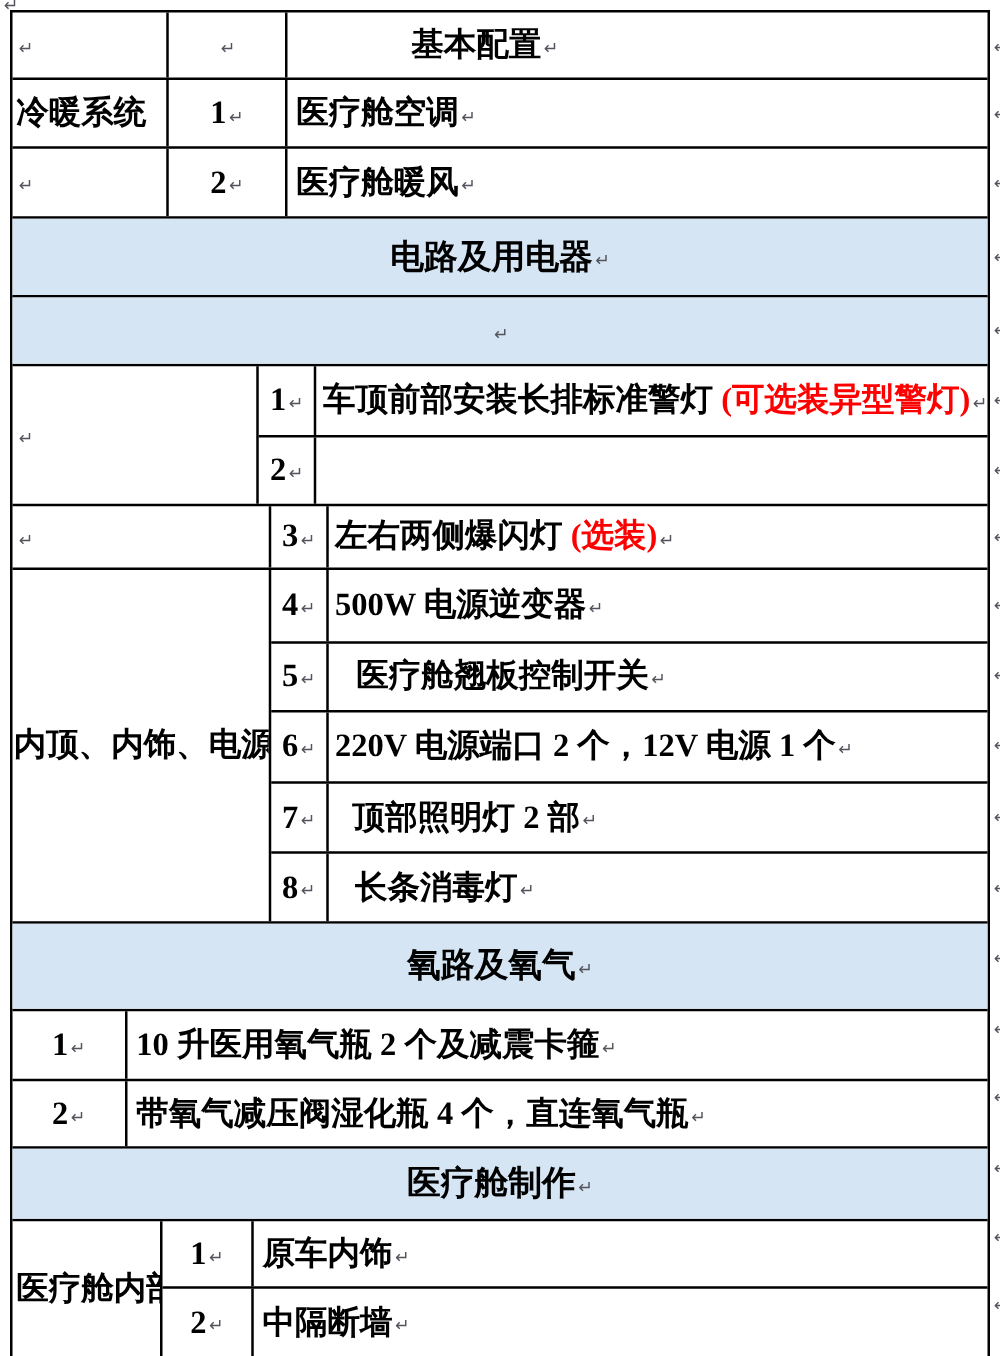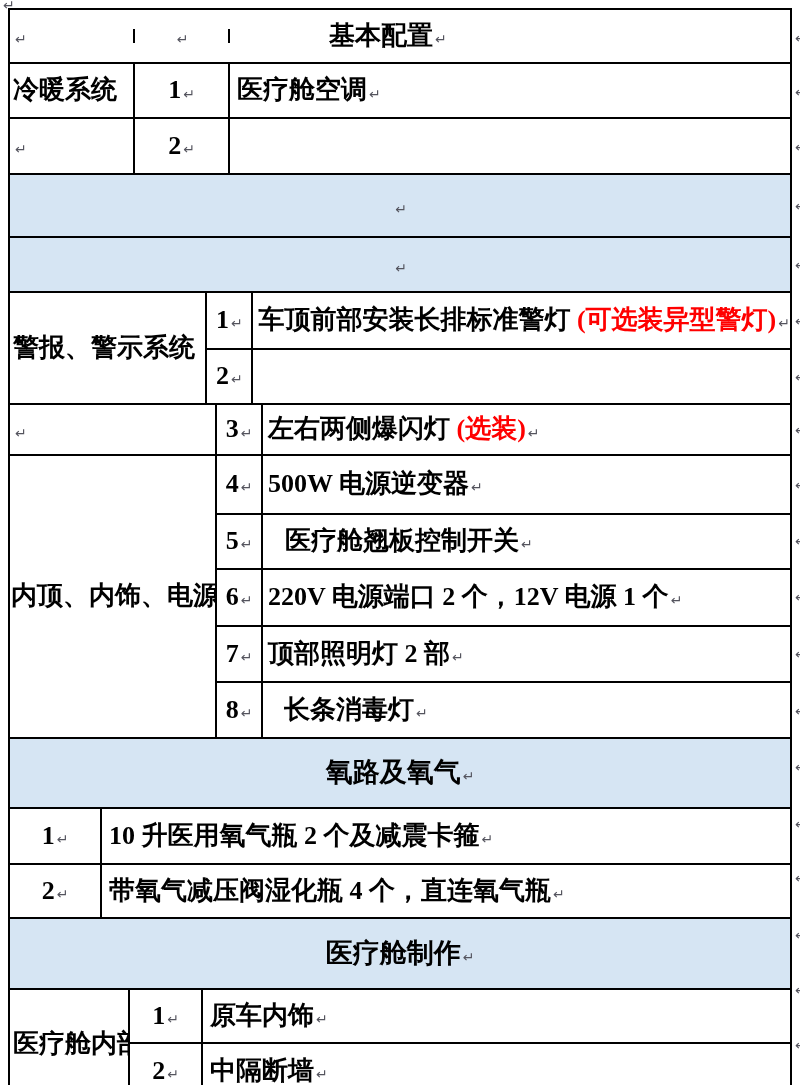--- a/index.html
+++ b/index.html
@@ -10,21 +10,21 @@
     font-family: "Liberation Serif", "DejaVu Serif", serif;
     font-weight: bold;
     color: #000000;
   }
   .tbl {
     position: absolute; left: 8px; top: 8px; width: 784px;
     border: 2px solid #000; box-sizing: border-box;
     background: #ffffff;
   }
   .rowg { display: flex; border-top: 2px solid #000; box-sizing: border-box; }
-  .rowg.first { border-top: none; align-items: center; }
+  .rowg.first { border-top: none; }
   .c {
     box-sizing: border-box; display: flex; align-items: center;
     font-size: 26px; line-height: 1.1; overflow: hidden; white-space: pre;
   }
   .c1 { border-right: 2px solid #000; padding-left: 3px; gap: 40px; }
   .c2 { border-right: 2px solid #000; justify-content: center; }
   .c3 { flex: 1; padding-left: 7px; }
   
   .secA .c1 { width: 125px; } .secA .c2 { width: 95px; }
   .secB .c1 { width: 207px; } .secB .c2 { width: 46px; }
@@ -63,32 +63,33 @@
     <div class="c c3 indent"><span>基本配置</span><span class="pmark"></span></div>
   </div>
   <div class="rowg secA" style="height:55px">
     <div class="c c1"><span>冷暖系统</span><span class="pmark"></span></div>
     <div class="c c2"><span>1</span><span class="pmark"></span></div>
     <div class="c c3"><span>医疗舱空调</span><span class="pmark"></span></div>
   </div>
   <div class="rowg secA" style="height:56px">
     <div class="c c1"><span class="pmark"></span></div>
     <div class="c c2"><span>2</span><span class="pmark"></span></div>
+    <div class="c c3"><span>医疗舱暖风</span><span class="pmark"></span></div>
   </div>
 
   <div class="rowg" style="height:63px">
-    <div class="c c3 hdr" style="padding-left:0"><span class="pmark"></span></div>
+    <div class="c c3 hdr" style="padding-left:0"><span>电路及用电器</span><span class="pmark"></span></div>
   </div>
 
   <div class="rowg" style="height:55px">
     <div class="c c3 hdr" style="padding-left:0"><span class="pmark"></span></div>
   </div>
 
   <div class="rowg secB" style="height:112px">
-    <div class="c c1"><span>警报、警示系统</span><span class="pmark"></span></div>
+    <div class="c c1"><span class="pmark"></span></div>
     <div class="stack">
       <div class="srow first" style="height:56px">
         <div class="c c2"><span>1</span><span class="pmark"></span></div>
         <div class="c c3" style="padding-left:5px"><span>车顶前部安装长排标准警灯 </span><span class="red">(可选装异型警灯)</span><span class="pmark"></span></div>
       </div>
       <div class="srow" style="height:56px">
         <div class="c c2"><span>2</span><span class="pmark"></span></div>
       </div>
     </div>
   </div>
@@ -109,21 +110,21 @@
       <div class="srow" style="height:56px">
         <div class="c c2"><span>5</span><span class="pmark"></span></div>
         <div class="c c3" style="padding-left:22px"><span>医疗舱翘板控制开关</span><span class="pmark"></span></div>
       </div>
       <div class="srow" style="height:57px">
         <div class="c c2"><span>6</span><span class="pmark"></span></div>
         <div class="c c3" style="padding-left:5px"><span>220V 电源端口 2 个，12V 电源 1 个</span><span class="pmark"></span></div>
       </div>
       <div class="srow" style="height:57px">
         <div class="c c2"><span>7</span><span class="pmark"></span></div>
-        <div class="c c3" style="padding-left:5px"><span>顶部照明灯 2 部</span><span class="pmark"></span></div>
+        <div class="c c3" style="padding-left:19px"><span>顶部照明灯 2 部</span><span class="pmark"></span></div>
       </div>
       <div class="srow" style="height:56px">
         <div class="c c2"><span>8</span><span class="pmark"></span></div>
         <div class="c c3" style="padding-left:21px"><span>长条消毒灯</span><span class="pmark"></span></div>
       </div>
     </div>
   </div>
 
   <div class="rowg" style="height:70px">
     <div class="c c3 hdr" style="padding-left:0"><span>氧路及氧气</span><span class="pmark"></span></div>
@@ -135,21 +136,21 @@
         <div class="c c2"><span>1</span><span class="pmark"></span></div>
         <div class="c c3"><span>10 升医用氧气瓶 2 个及减震卡箍</span><span class="pmark"></span></div>
       </div>
       <div class="srow" style="height:55px">
         <div class="c c2"><span>2</span><span class="pmark"></span></div>
         <div class="c c3"><span>带氧气减压阀湿化瓶 4 个，直连氧气瓶</span><span class="pmark"></span></div>
       </div>
     </div>
   </div>
 
-  <div class="rowg" style="height:71px">
+  <div class="rowg" style="height:58px">
     <div class="c c3 hdr" style="padding-left:0"><span>医疗舱制作</span><span class="pmark"></span></div>
   </div>
 
   <div class="rowg secD" style="height:110px">
     <div class="c c1"><span>医疗舱内部</span><span class="pmark"></span></div>
     <div class="stack">
       <div class="srow first" style="height:53px">
         <div class="c c2"><span>1</span><span class="pmark"></span></div>
         <div class="c c3"><span>原车内饰</span><span class="pmark"></span></div>
       </div>

